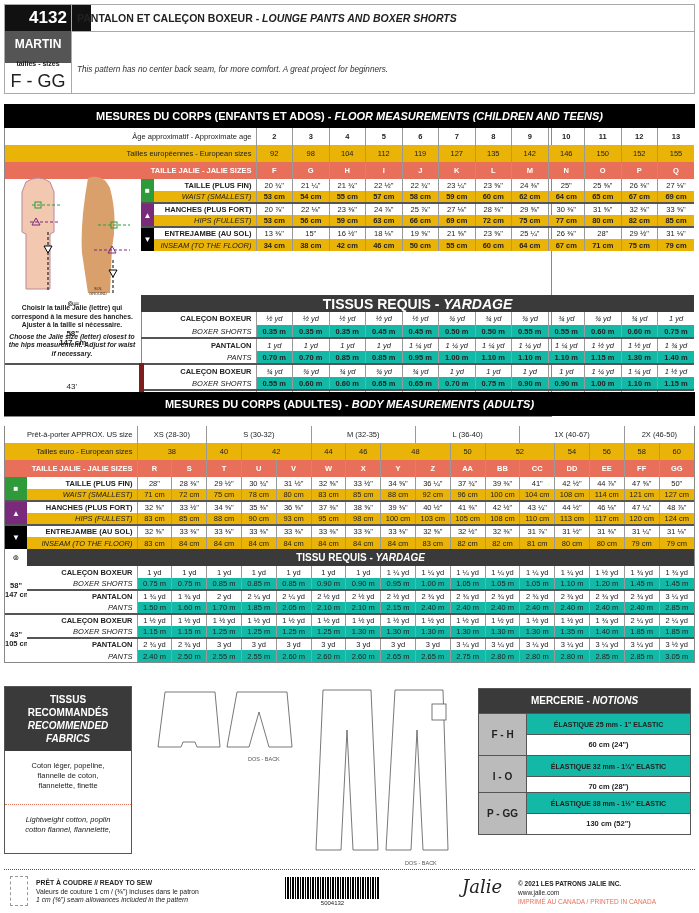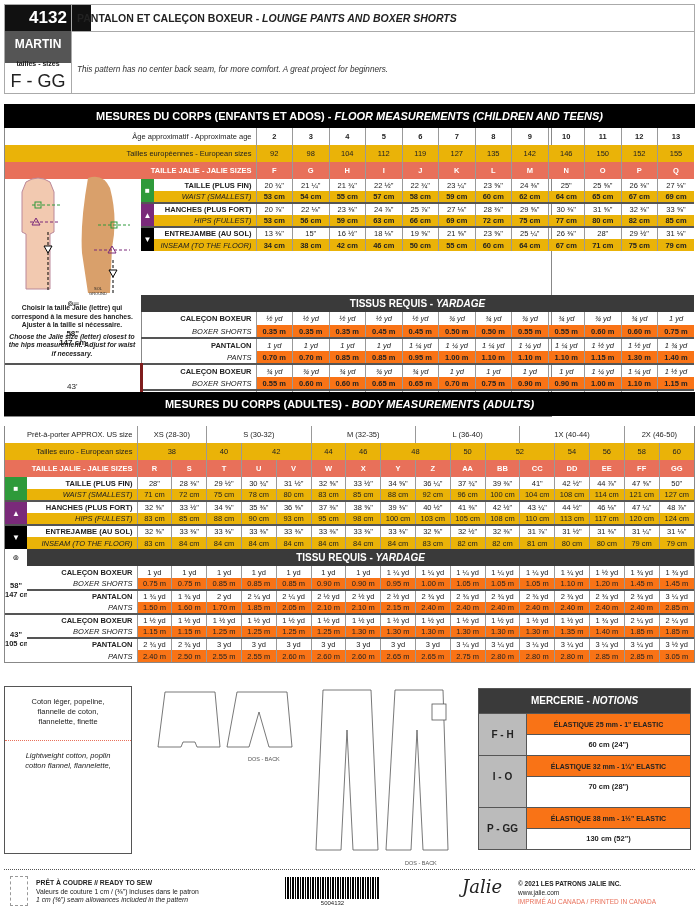--- a/index.html
+++ b/index.html
@@ -4,21 +4,21 @@
 <style>
 *{box-sizing:border-box;margin:0;padding:0}
 body{width:699px;height:913px;background:#fff;font-family:"Liberation Sans",sans-serif;color:#222;position:relative;overflow:hidden;font-size:8px}
 .abs{position:absolute}
 table{border-collapse:collapse;table-layout:fixed}
 td,th{text-align:center;padding:0;font-size:7.5px;white-space:nowrap;overflow:hidden}
 .hdr{position:absolute;left:4px;width:691px;background:#000;color:#fff;font-weight:bold;font-size:11px;text-align:center;line-height:24px}
 .hdr i{font-style:italic}
 .orange{background:#e8705a;color:#fff;font-weight:bold}
 .grey{background:#eab308}
-.pink{background:#f97316}
+.pink{background:#14b8a6}
 .dark{background:#3a3a3a;color:#fff}
 .lbl{text-align:right;padding-right:4px;font-size:7.5px}
 .bl{border-left:1px solid #999}
 .bt{border-top:2px solid #555}
 .num{font-weight:bold}
 .ico{width:12px;text-align:center;color:#fff;font-size:8px}
 .g{background:#2e9a3a}.p{background:#7a2a7a}.k{background:#000}
 </style>
 </head>
 <body>
@@ -184,21 +184,21 @@
           <td class="num bl">67 cm</td>
           <td class="num bl">71 cm</td>
           <td class="num bl">75 cm</td>
           <td class="num bl">79 cm</td>
         </tr>
         <tr style="height:44px">
           <td colspan="15"></td>
         </tr>
         <tr class="dark" style="height:17px">
           <td style="background:#fff;color:#000">⊚═</td>
-          <td colspan="14" style="font-weight:bold;font-size:10px"><span>TISSUS REQUIS - </span><i>YARDAGE</i></td>
+          <td colspan="14" style="font-weight:bold;font-size:14px"><span>TISSUS REQUIS - </span><i>YARDAGE</i></td>
         </tr>
         <tr style="height:13px" class="">
           <td rowspan="4" style="font-weight:bold;font-size:8px;border-right:1px solid #888">
             <div>58"</div>
             <div>147 cm</div>
           </td>
           <td colspan="2" class="lbl" style="font-weight:bold">CALEÇON BOXEUR</td>
           <td style="font-style:italic" class=" bl">½ yd</td>
           <td style="font-style:italic" class=" bl">½ yd</td>
           <td style="font-style:italic" class=" bl">½ yd</td>
@@ -251,21 +251,21 @@
           <td class="num bl">0.95 m</td>
           <td class="num bl">1.00 m</td>
           <td class="num bl">1.10 m</td>
           <td class="num bl">1.10 m</td>
           <td class="num bl">1.10 m</td>
           <td class="num bl">1.15 m</td>
           <td class="num bl">1.30 m</td>
           <td class="num bl">1.40 m</td>
         </tr>
         <tr style="height:13px" class="bt">
-          <td rowspan="4" style="font-weight:normal;font-size:8px;border-right:3px solid #7f1d1d">
+          <td rowspan="4" style="font-weight:normal;font-size:8px;border-right:5px solid #7f1d1d">
             <div>43'</div>
             <div>105 cm</div>
           </td>
           <td colspan="2" class="lbl" style="font-weight:bold">CALEÇON BOXEUR</td>
           <td style="font-style:italic" class=" bl">¾ yd</td>
           <td style="font-style:italic" class=" bl">¾ yd</td>
           <td style="font-style:italic" class=" bl">¾ yd</td>
           <td style="font-style:italic" class=" bl">¾ yd</td>
           <td style="font-style:italic" class=" bl">¾ yd</td>
           <td style="font-style:italic" class=" bl">1 yd</td>
@@ -357,21 +357,21 @@
         <col style="width:110px">
         <col span="16" style="width:34.8px">
       </colgroup>
 <tbody id="abody">
         <tr style="height:17px">
           <td colspan="2" class="lbl">Prêt-à-porter APPROX. US size</td>
           <td colspan="2" class="bl">XS (28-30)</td>
           <td colspan="3" class="bl">S (30-32)</td>
           <td colspan="3" class="bl">M (32-35)</td>
           <td colspan="3" class="bl">L (36-40)</td>
-          <td colspan="3" class="bl">1X (40-44)</td>
+          <td colspan="3" class="bl">1X (40-67)</td>
           <td colspan="2" class="bl">2X (46-50)</td>
         </tr>
         <tr class="grey" style="height:17px">
           <td colspan="2" class="lbl">Tailles euro - European sizes</td>
           <td colspan="2" class="bl">38</td>
           <td colspan="1" class="bl">40</td>
           <td colspan="2" class="bl">42</td>
           <td colspan="1" class="bl">44</td>
           <td colspan="1" class="bl">46</td>
           <td colspan="2" class="bl">48</td>
@@ -680,20 +680,26 @@
           <td class=" bl">2.80 m</td>
           <td class=" bl">2.85 m</td>
           <td class=" bl">2.85 m</td>
           <td class=" bl">3.05 m</td>
         </tr>
       </tbody>
 </table>
 </div>
 
 <div class="abs" style="left:4px;top:686px;width:128px;height:168px;border:1px solid #555">
+  <div style="background:#3a3a3a;color:#fff;font-weight:bold;font-size:10px;text-align:center;padding:6px 0;height:64px;line-height:13px">
+    <div>TISSUS</div>
+      <div>RECOMMANDÉS</div>
+      <div style="font-style:italic">RECOMMENDED</div>
+      <div style="font-style:italic">FABRICS</div>
+  </div>
   <div style="font-size:7.5px;text-align:center;padding:10px 20px 10px;line-height:10px;border-bottom:1px dotted #e8705a;height:54px">Coton léger, popeline, flannelle de coton, flannelette, finette</div>
   <div style="font-size:7.5px;font-style:italic;text-align:center;padding:10px 14px;line-height:10px">Lightweight cotton, poplin cotton flannel, flannelette,</div>
 </div>
 
 <svg class="abs" style="left:155px;top:684px" width="310" height="175" viewBox="0 0 310 175">
   <g fill="#fff" stroke="#555" stroke-width="0.8">
     <path d="M10 8 h50 l5 55 h-23 l-2-5 h-12 l-2 5 h-23z"></path>
     <path d="M82 8 h50 l5 55 h-23 l-10-35 l-10 35 h-22z"></path>
     <path d="M168 6 h48 l7 160 h-25 l-6-120 l-6 120 h-25z"></path>
     <path d="M240 6 h48 l5 160 h-25 l-6-120 l-6 120 h-25z"></path>
@@ -706,21 +712,21 @@
 <div class="abs" style="left:478px;top:688px;width:213px;border:1px solid #555">
   <div style="background:#3a3a3a;color:#fff;font-weight:bold;font-size:10px;text-align:center;line-height:24px"><span>MERCERIE - </span><i>NOTIONS</i></div>
   <div id="notrows">
       <div style="display:flex;height:42px;border-top:1px solid #555">
         <div class="grey" style="width:48px;font-weight:bold;font-size:10px;text-align:center;line-height:42px;border-right:1px solid #555;background:#bbb">F - H</div>
         <div style="flex:1">
           <div class="pink" style="height:21px;line-height:21px;text-align:center;font-size:7px;font-weight:bold;border-bottom:1px solid #555">ÉLASTIQUE 25 mm - 1" ELASTIC</div>
           <div style="height:20px;line-height:20px;text-align:center;font-size:7.5px;font-weight:bold">60 cm (24")</div>
         </div>
       </div>
-      <div style="display:flex;height:52px;border-top:1px solid #555">
+      <div style="display:flex;height:37px;border-top:1px solid #555">
         <div class="grey" style="width:48px;font-weight:bold;font-size:10px;text-align:center;line-height:42px;border-right:1px solid #555;background:#bbb">I - O</div>
         <div style="flex:1">
           <div class="pink" style="height:21px;line-height:21px;text-align:center;font-size:7px;font-weight:bold;border-bottom:1px solid #555">ÉLASTIQUE 32 mm - 1¼" ELASTIC</div>
           <div style="height:20px;line-height:20px;text-align:center;font-size:7.5px;font-weight:bold">70 cm (28")</div>
         </div>
       </div>
       <div style="display:flex;height:42px;border-top:1px solid #555">
         <div class="grey" style="width:48px;font-weight:bold;font-size:10px;text-align:center;line-height:42px;border-right:1px solid #555;background:#bbb">P - GG</div>
         <div style="flex:1">
           <div class="pink" style="height:21px;line-height:21px;text-align:center;font-size:7px;font-weight:bold;border-bottom:1px solid #555">ÉLASTIQUE 38 mm - 1½" ELASTIC</div>

